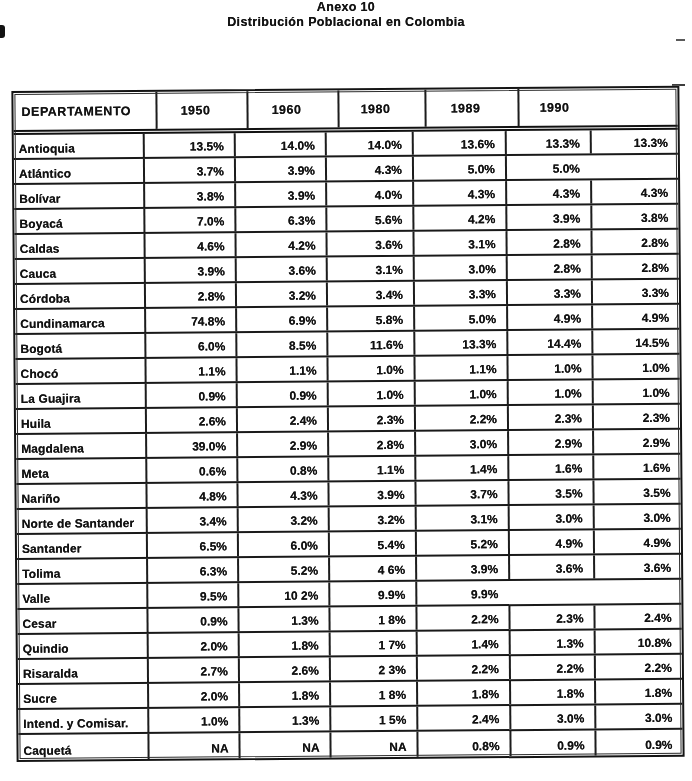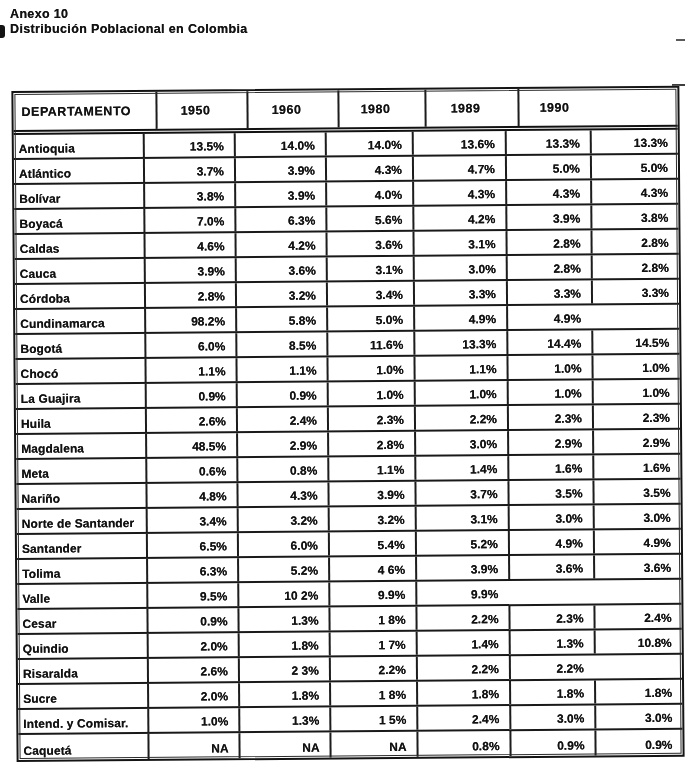--- a/index.html
+++ b/index.html
@@ -4,21 +4,21 @@
 <style>
   * { margin:0; padding:0; box-sizing:border-box; }
   html,body { width:692px; height:781px; }
   body {
     background:#ffffff;
     color:#121212;
     font-family:"Liberation Sans", sans-serif;
     position:relative;
     overflow:hidden;
   }
-  .title-block { position:absolute; top:7px; left:10px; width:672px; }
+  .title-block { position:absolute; top:0; left:10px; width:672px; text-align:center; }
   .title-line { font-weight:bold; font-size:12.5px; letter-spacing:.35px;
                 text-shadow:0 0 .6px rgba(15,15,15,.85); line-height:15px; }
 
   .table-wrap {
     position:absolute; left:14px; top:91px; width:668px;
     border:2px solid #141414; background:#fff;
     transform:rotate(-0.45deg); transform-origin:0 50%;
   }
   
   .table-wrap::before { content:""; position:absolute; inset:1px; border:1px solid #2b2b2b; pointer-events:none; }
@@ -89,21 +89,20 @@
     <div class="cell val">13.6%</div>
     <div class="cell val">13.3%</div>
     <div class="cell val">13.3%</div>
   </div>
 
   <div class="grid-row row">
     <div class="cell dep">Atlántico</div>
     <div class="cell val">3.7%</div>
     <div class="cell val">3.9%</div>
     <div class="cell val">4.3%</div>
-    <div class="cell val">4.7%</div>
     <div class="cell val">5.0%</div>
     <div class="cell val">5.0%</div>
   </div>
 
   <div class="grid-row row">
     <div class="cell dep">Bolívar</div>
     <div class="cell val">3.8%</div>
     <div class="cell val">3.9%</div>
     <div class="cell val">4.0%</div>
     <div class="cell val">4.3%</div>
@@ -146,21 +145,22 @@
     <div class="cell val">2.8%</div>
     <div class="cell val">3.2%</div>
     <div class="cell val">3.4%</div>
     <div class="cell val">3.3%</div>
     <div class="cell val">3.3%</div>
     <div class="cell val">3.3%</div>
   </div>
 
   <div class="grid-row row">
     <div class="cell dep">Cundinamarca</div>
-    <div class="cell val">98.2%</div>
+    <div class="cell val">74.8%</div>
+    <div class="cell val">6.9%</div>
     <div class="cell val">5.8%</div>
     <div class="cell val">5.0%</div>
     <div class="cell val">4.9%</div>
     <div class="cell val">4.9%</div>
   </div>
 
   <div class="grid-row row">
     <div class="cell dep">Bogotá</div>
     <div class="cell val">6.0%</div>
     <div class="cell val">8.5%</div>
@@ -195,21 +195,21 @@
     <div class="cell val">2.6%</div>
     <div class="cell val">2.4%</div>
     <div class="cell val">2.3%</div>
     <div class="cell val">2.2%</div>
     <div class="cell val">2.3%</div>
     <div class="cell val">2.3%</div>
   </div>
 
   <div class="grid-row row">
     <div class="cell dep">Magdalena</div>
-    <div class="cell val">48.5%</div>
+    <div class="cell val">39.0%</div>
     <div class="cell val">2.9%</div>
     <div class="cell val">2.8%</div>
     <div class="cell val">3.0%</div>
     <div class="cell val">2.9%</div>
     <div class="cell val">2.9%</div>
   </div>
 
   <div class="grid-row row">
     <div class="cell dep">Meta</div>
     <div class="cell val">0.6%</div>
@@ -283,20 +283,21 @@
     <div class="cell val">2.0%</div>
     <div class="cell val">1.8%</div>
     <div class="cell val">1 7%</div>
     <div class="cell val">1.4%</div>
     <div class="cell val">1.3%</div>
     <div class="cell val">10.8%</div>
   </div>
 
   <div class="grid-row row">
     <div class="cell dep">Risaralda</div>
+    <div class="cell val">2.7%</div>
     <div class="cell val">2.6%</div>
     <div class="cell val">2 3%</div>
     <div class="cell val">2.2%</div>
     <div class="cell val">2.2%</div>
     <div class="cell val">2.2%</div>
   </div>
 
   <div class="grid-row row">
     <div class="cell dep">Sucre</div>
     <div class="cell val">2.0%</div>

